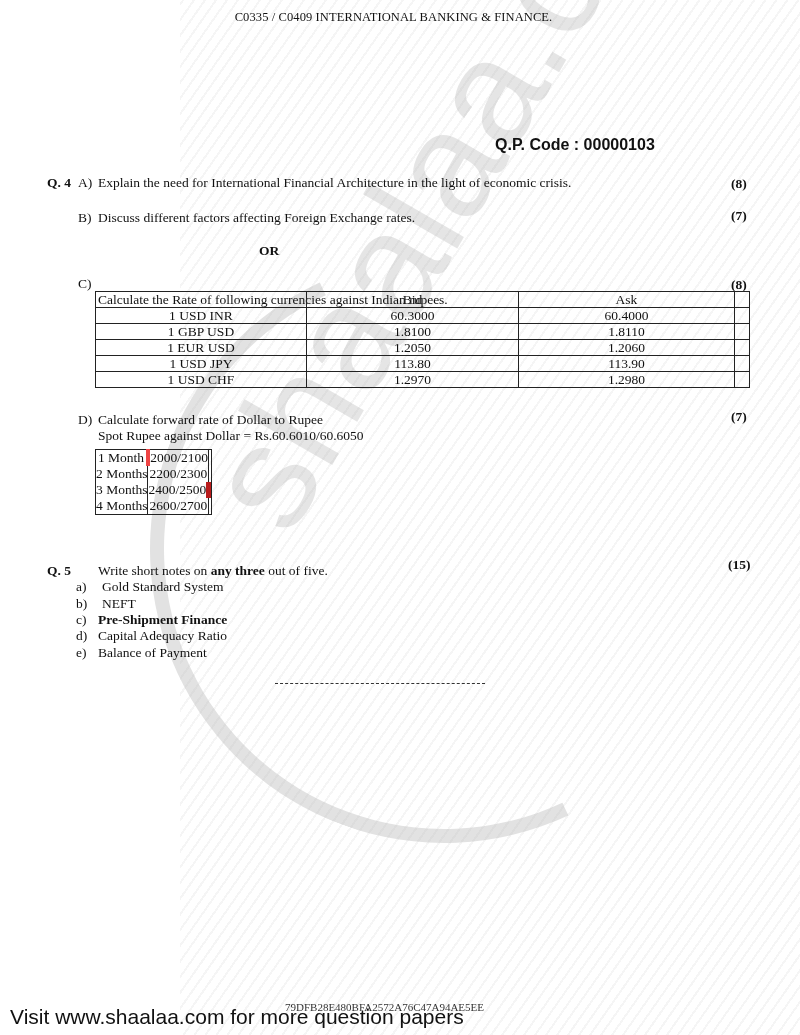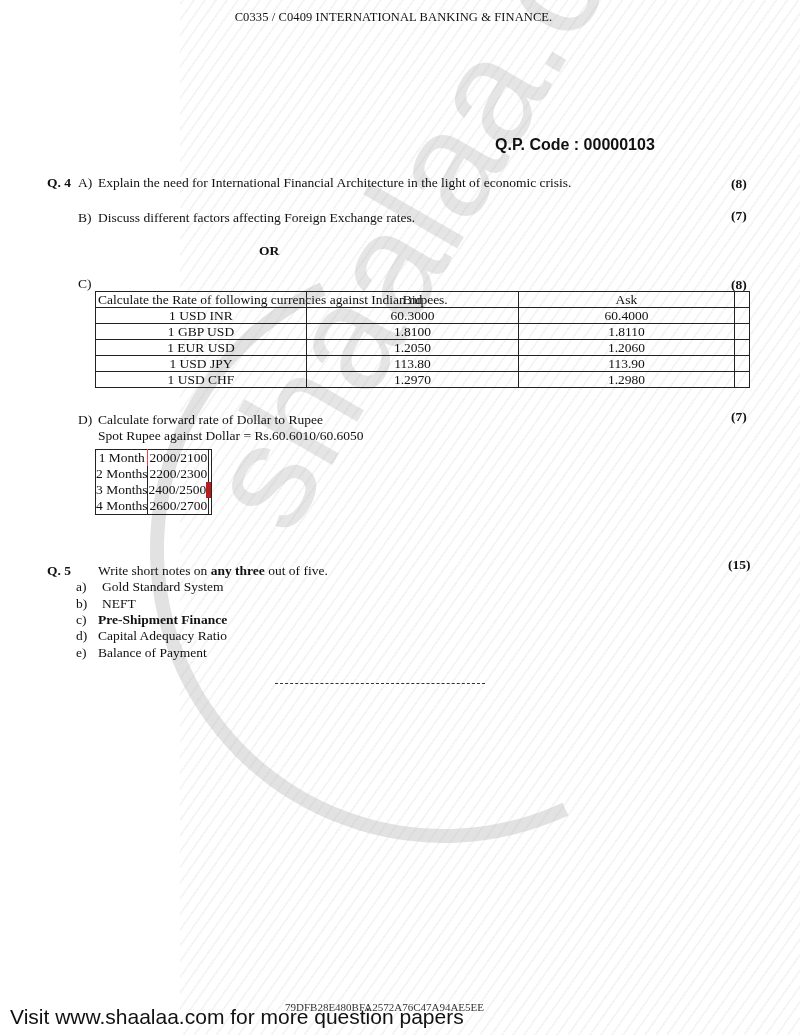--- a/index.html
+++ b/index.html
@@ -111,21 +111,21 @@
   </table>
 
 <div class="abs text" style="top:412px;left:78px;">D)</div>
 <div class="abs text" style="top:412px;left:98px;">Calculate forward rate of Dollar to Rupee</div>
 <div class="abs text" style="top:428px;left:98px;">Spot Rupee against Dollar = Rs.60.6010/60.6050</div>
 <div class="abs marks" style="top:409px;left:731px;">(7)</div>
 
 <table class="swap" style="top:449px;left:95px;border:1px solid #222;">
   <tbody>
   <tr>
-    <td style="border-right:1px solid #ef4444;">1 Month</td>
+    <td style="border-right:4px solid #ef4444;">1 Month</td>
     <td style="border-right:1px solid #222;">2000/2100</td>
     <td></td>
   </tr>
   <tr>
     <td style="border-right:1px solid #222;">2 Months</td>
     <td style="border-right:1px solid #222;">2200/2300</td>
     <td></td>
   </tr>
   <tr>
     <td style="border-right:1px solid #222;">3 Months</td>

